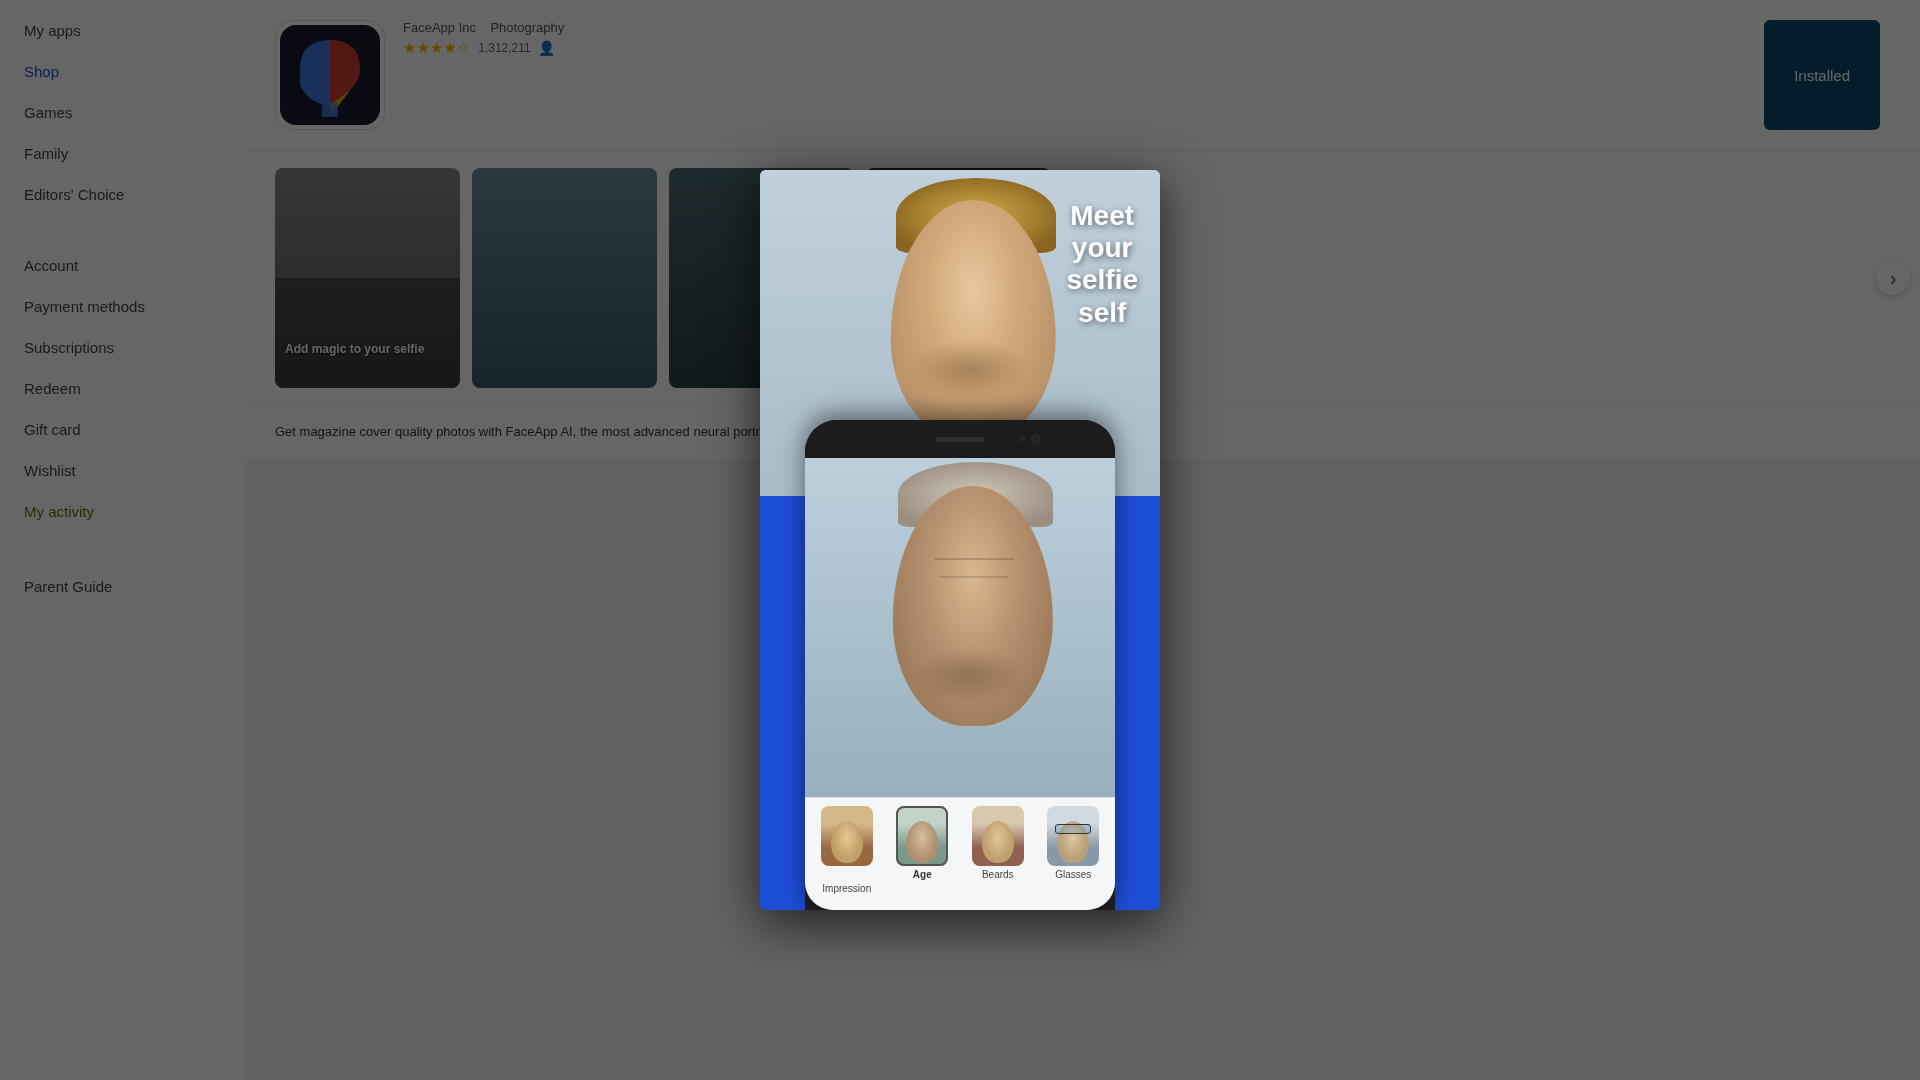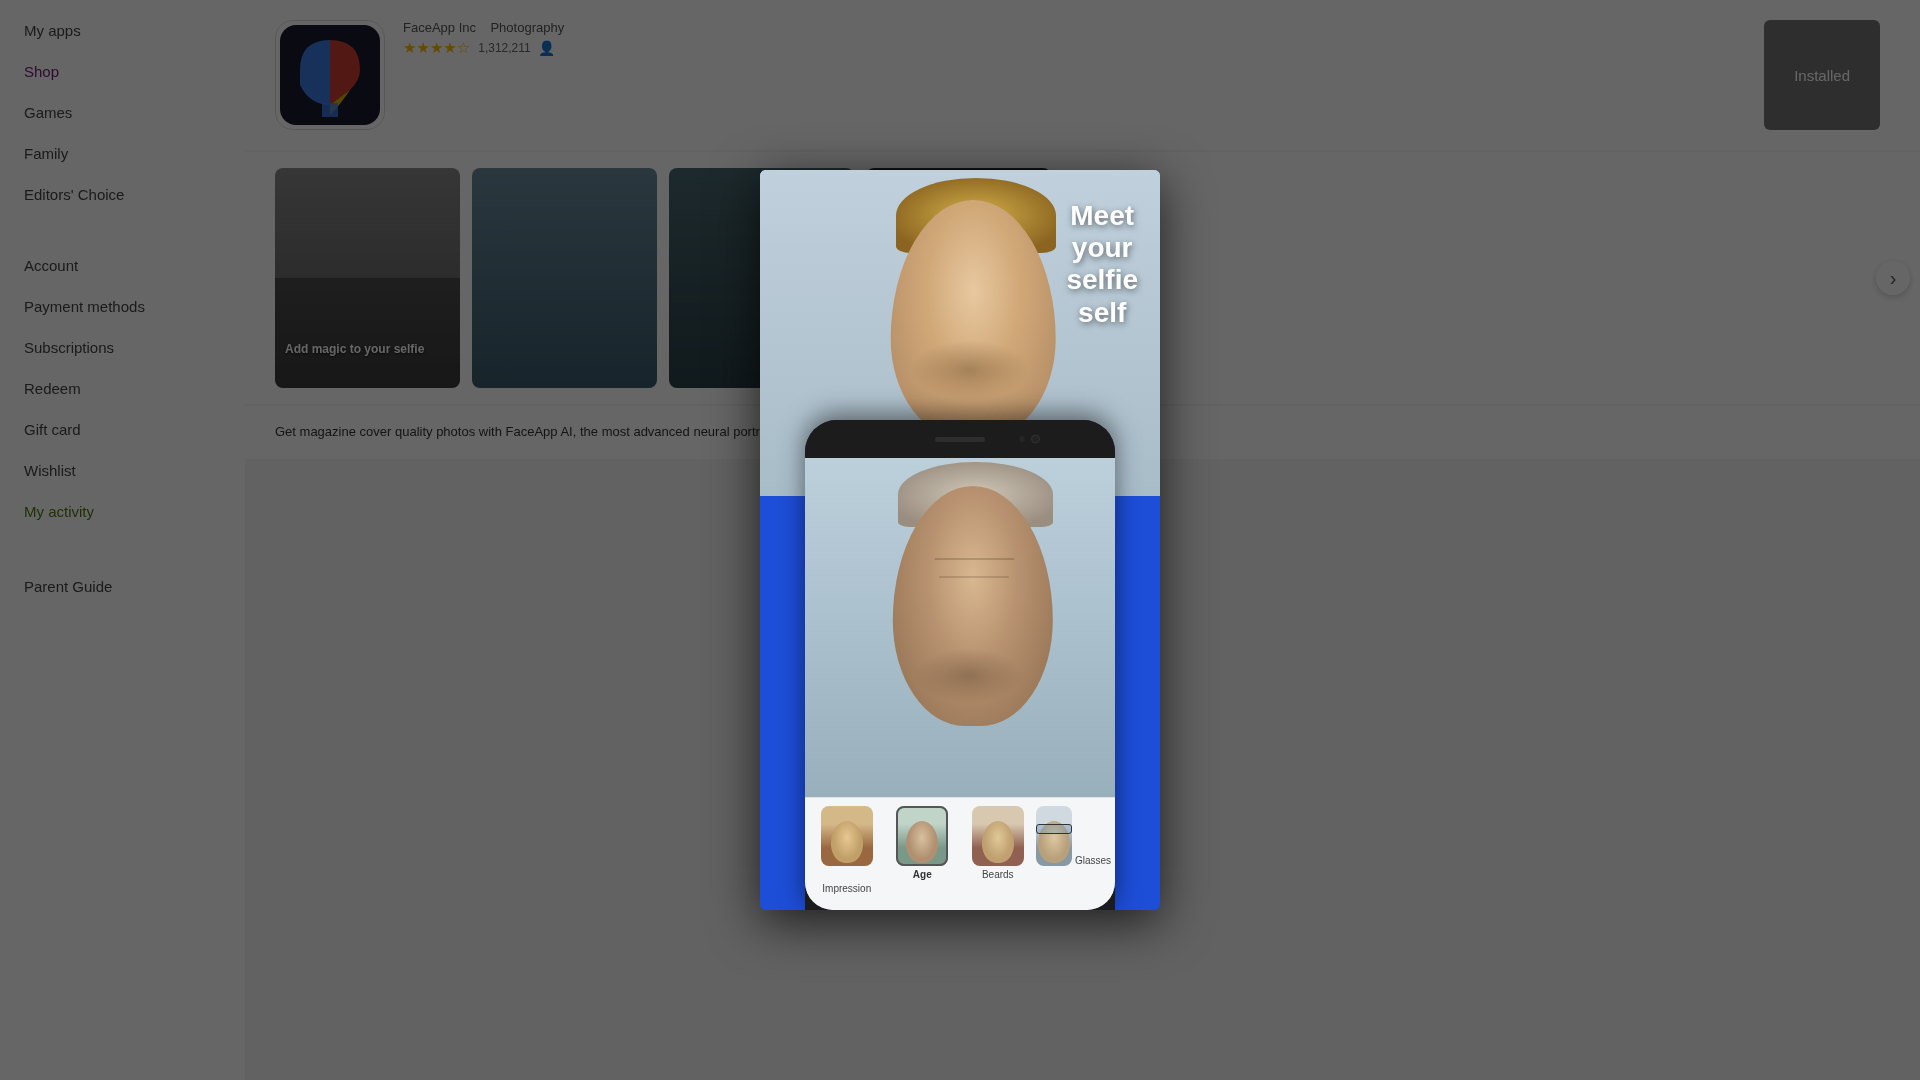--- a/index.html
+++ b/index.html
@@ -20,21 +20,21 @@
       padding: 20px 0;
       flex-shrink: 0;
     }
     .sidebar-item {
       padding: 12px 24px;
       color: #444;
       font-size: 15px;
       cursor: pointer;
     }
     .sidebar-item.active {
-      color: #701a75;
+      color: #1d4ed8;
       font-weight: 500;
     }
 
     
     .modal-overlay {
       position: absolute;
       inset: 0;
       z-index: 10;
       display: flex;
       align-items: center;
@@ -151,21 +151,21 @@
           <span>FaceApp Inc</span>
           &nbsp;&nbsp;
           <span>Photography</span>
         </div>
         <div style="display:flex;align-items:center;gap:8px;margin-top:4px;">
           <span style="color:#fbbc04;font-size:15px;">★★★★☆</span>
           <span style="font-size:12px;color:#666;">1,312,211</span>
           <span style="font-size:14px;color:#888;">👤</span>
         </div>
       </div>
-      <button style="background:#737373;color:#fff;border:none;border-radius:6px;padding:12px 30px;font-size:15px;font-weight:500;cursor:pointer;flex-shrink:0;">Installed</button>
+      <button style="background:#0c4a6e;color:#fff;border:none;border-radius:6px;padding:12px 30px;font-size:15px;font-weight:500;cursor:pointer;flex-shrink:0;">Installed</button>
     </div>
 
     <div style="background:#fff;margin-top:2px;padding:16px 30px;display:flex;gap:12px;align-items:center;position:relative;">
 
       <div style="width:185px;height:220px;background:linear-gradient(180deg,#888 0%,#555 100%);border-radius:8px;flex-shrink:0;position:relative;overflow:hidden;">
         <div style="position:absolute;bottom:0;left:0;right:0;height:110px;background:rgba(0,0,0,0.3);"></div>
         <div style="position:absolute;bottom:30px;left:10px;right:10px;color:#fff;font-size:12px;font-weight:600;text-shadow:0 1px 3px rgba(0,0,0,0.8);text-align:left;line-height:1.4;">
           <span>Add magic to your selfie</span>
         </div>
       </div>
@@ -261,21 +261,21 @@
 
             <div class="filter-cell" style="display:flex;flex-direction:column;align-items:center;gap:3px;flex:1;">
               <div class="filter-img fi-beards" style="width:52px;height:60px;border-radius:8px;overflow:hidden;background:linear-gradient(180deg,#d8c8b0 30%,#906050 70%);">
                 <div style="width:100%;height:100%;display:flex;align-items:center;justify-content:center;">
                   <div style="width:32px;height:42px;background:radial-gradient(ellipse at 50% 40%,#e0c898 0%,#c0a070 60%);border-radius:50% 50% 45% 45%/55% 55% 45% 45%;position:relative;top:6px;"></div>
                 </div>
               </div>
               <span class="fi-label" style="font-size:10px;color:#444;">Beards</span>
             </div>
 
-            <div class="filter-cell" style="display:flex;flex-direction:row;align-items:flex-end;gap:3px;flex:1;">
+            <div class="filter-cell" style="display:flex;flex-direction:column;align-items:center;gap:3px;flex:1;">
               <div class="filter-img fi-glasses" style="width:52px;height:60px;border-radius:8px;overflow:hidden;background:linear-gradient(180deg,#d0d8e0 30%,#8898a4 70%);">
                 <div style="width:100%;height:100%;display:flex;align-items:center;justify-content:center;position:relative;">
                   <div style="width:32px;height:42px;background:radial-gradient(ellipse at 50% 40%,#dcc8a0 0%,#b8a07a 60%);border-radius:50% 50% 45% 45%/55% 55% 45% 45%;position:relative;top:6px;"></div>
 
                   <div style="position:absolute;top:18px;left:50%;transform:translateX(-50%);width:36px;height:10px;border:1.5px solid #333;border-radius:3px;background:rgba(100,150,200,0.3);"></div>
                 </div>
               </div>
               <span class="fi-label" style="font-size:10px;color:#444;">Glasses</span>
             </div>
 

